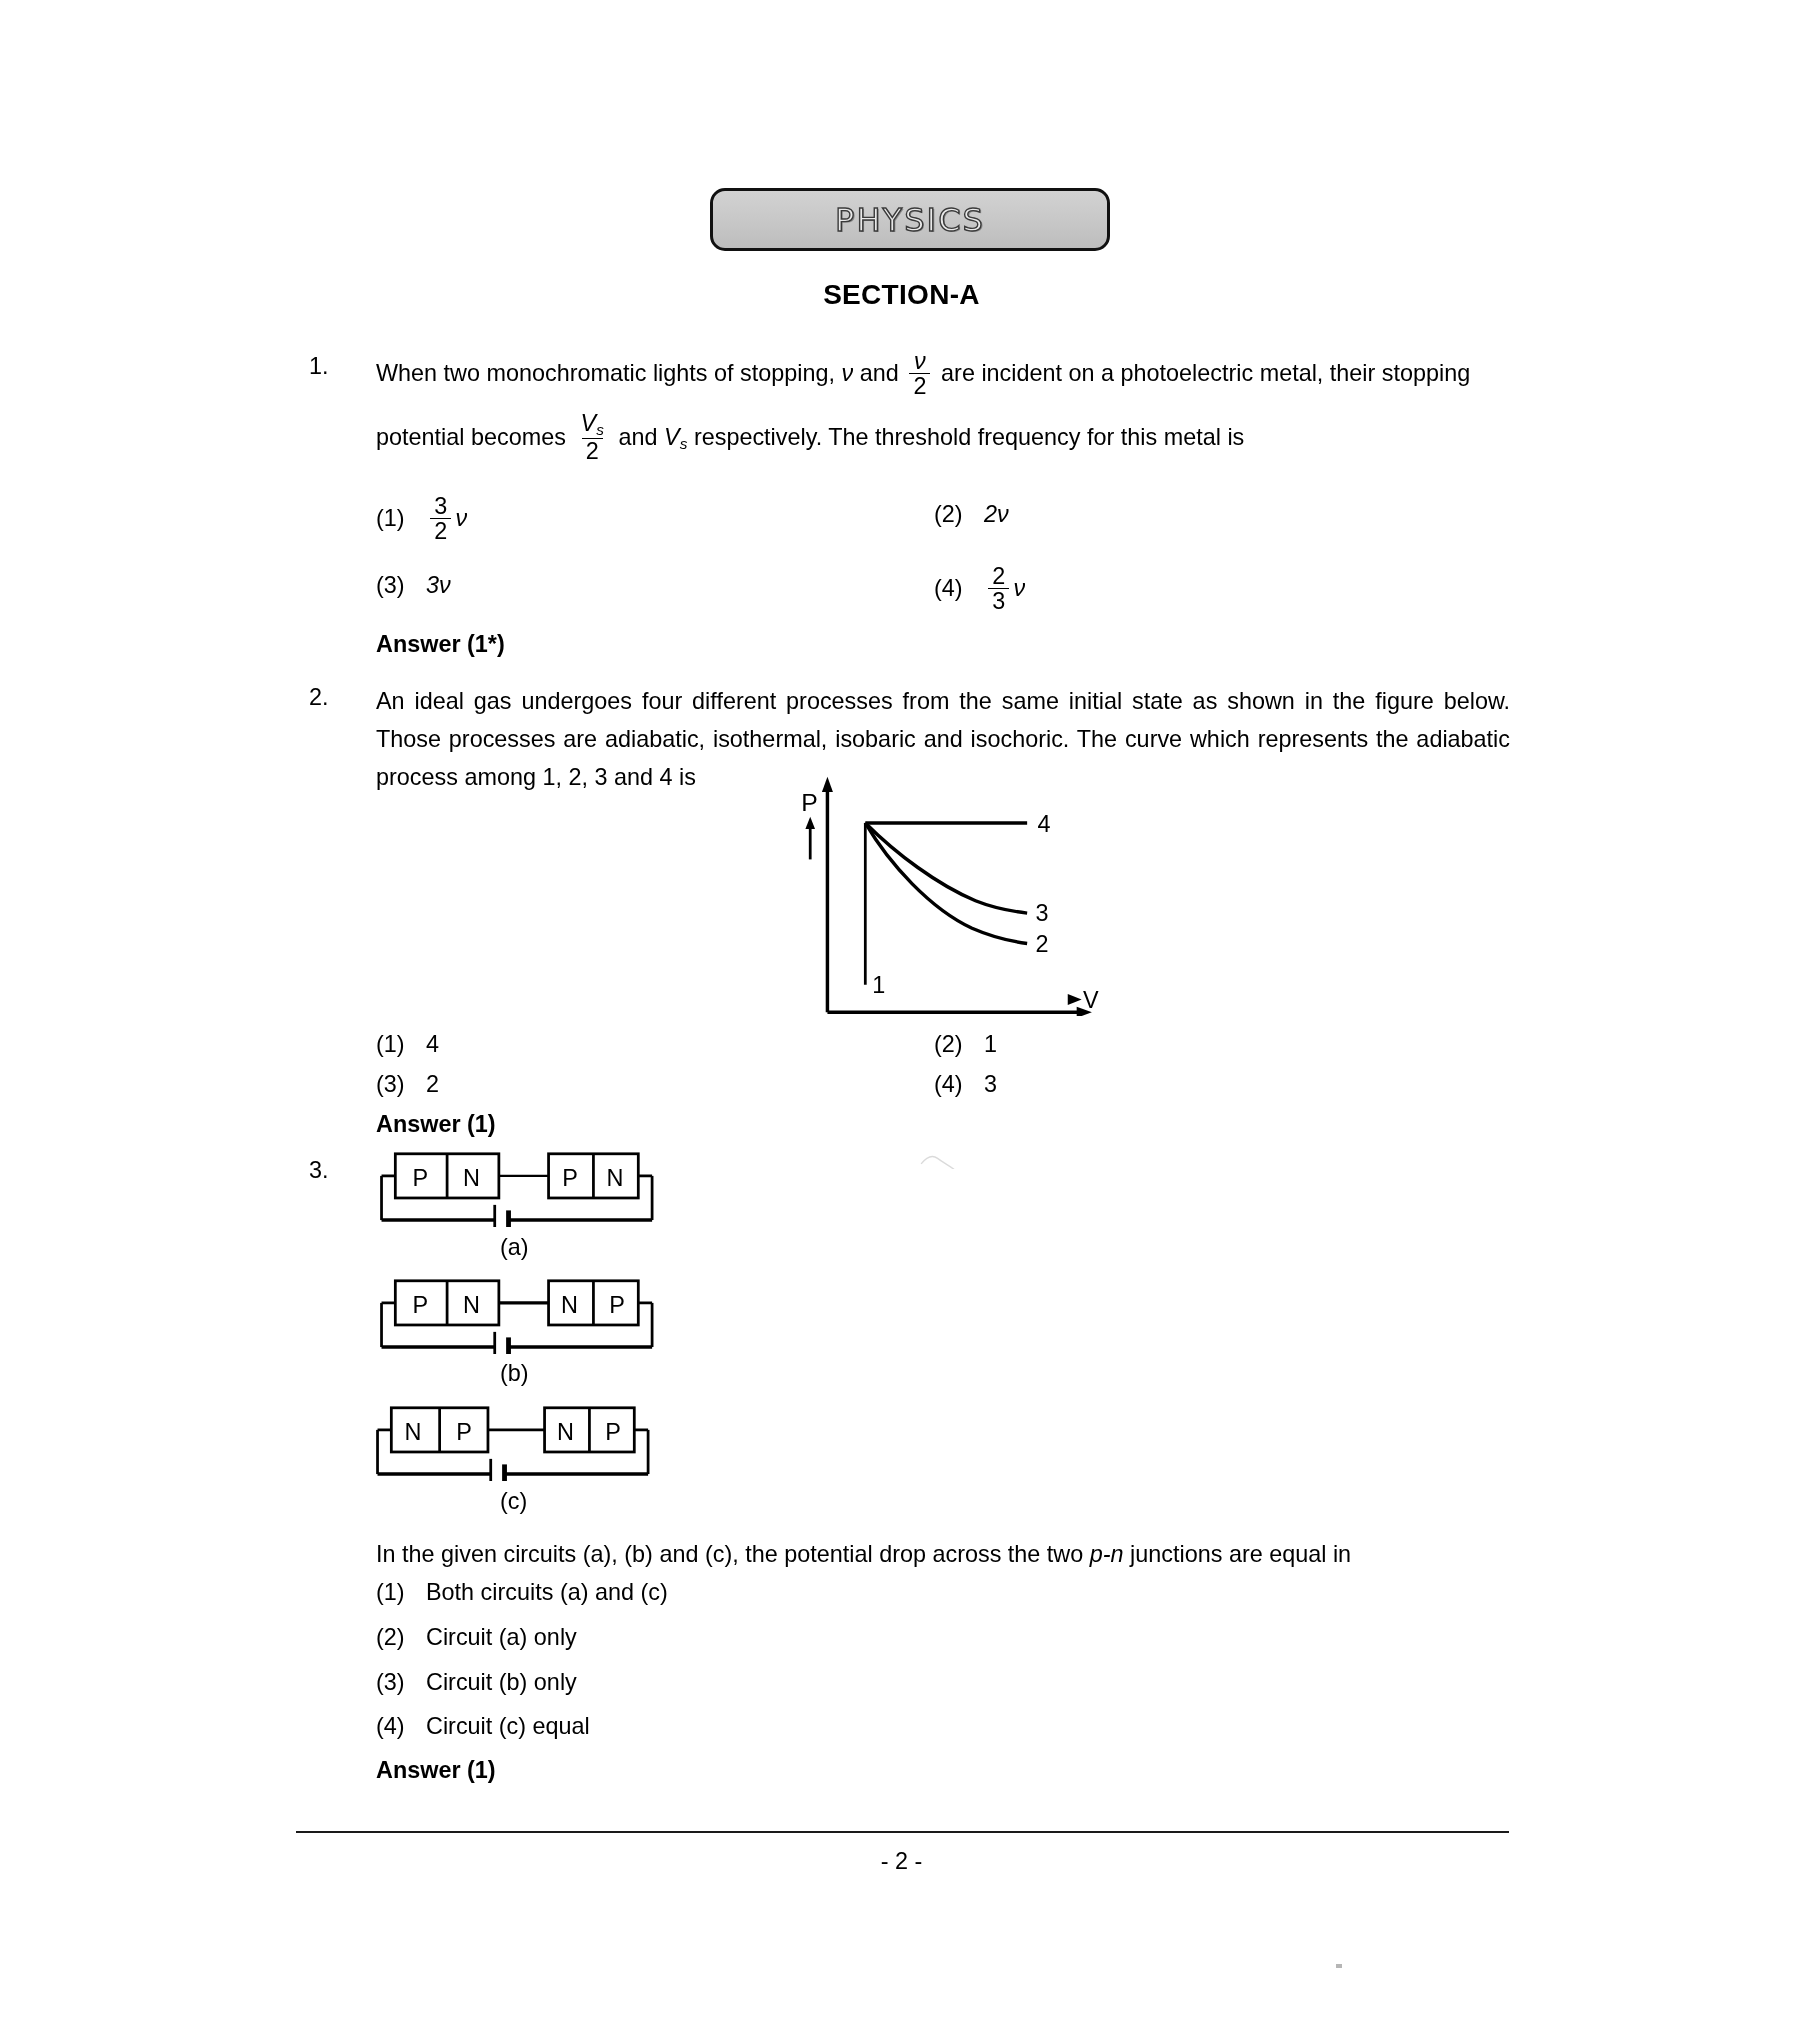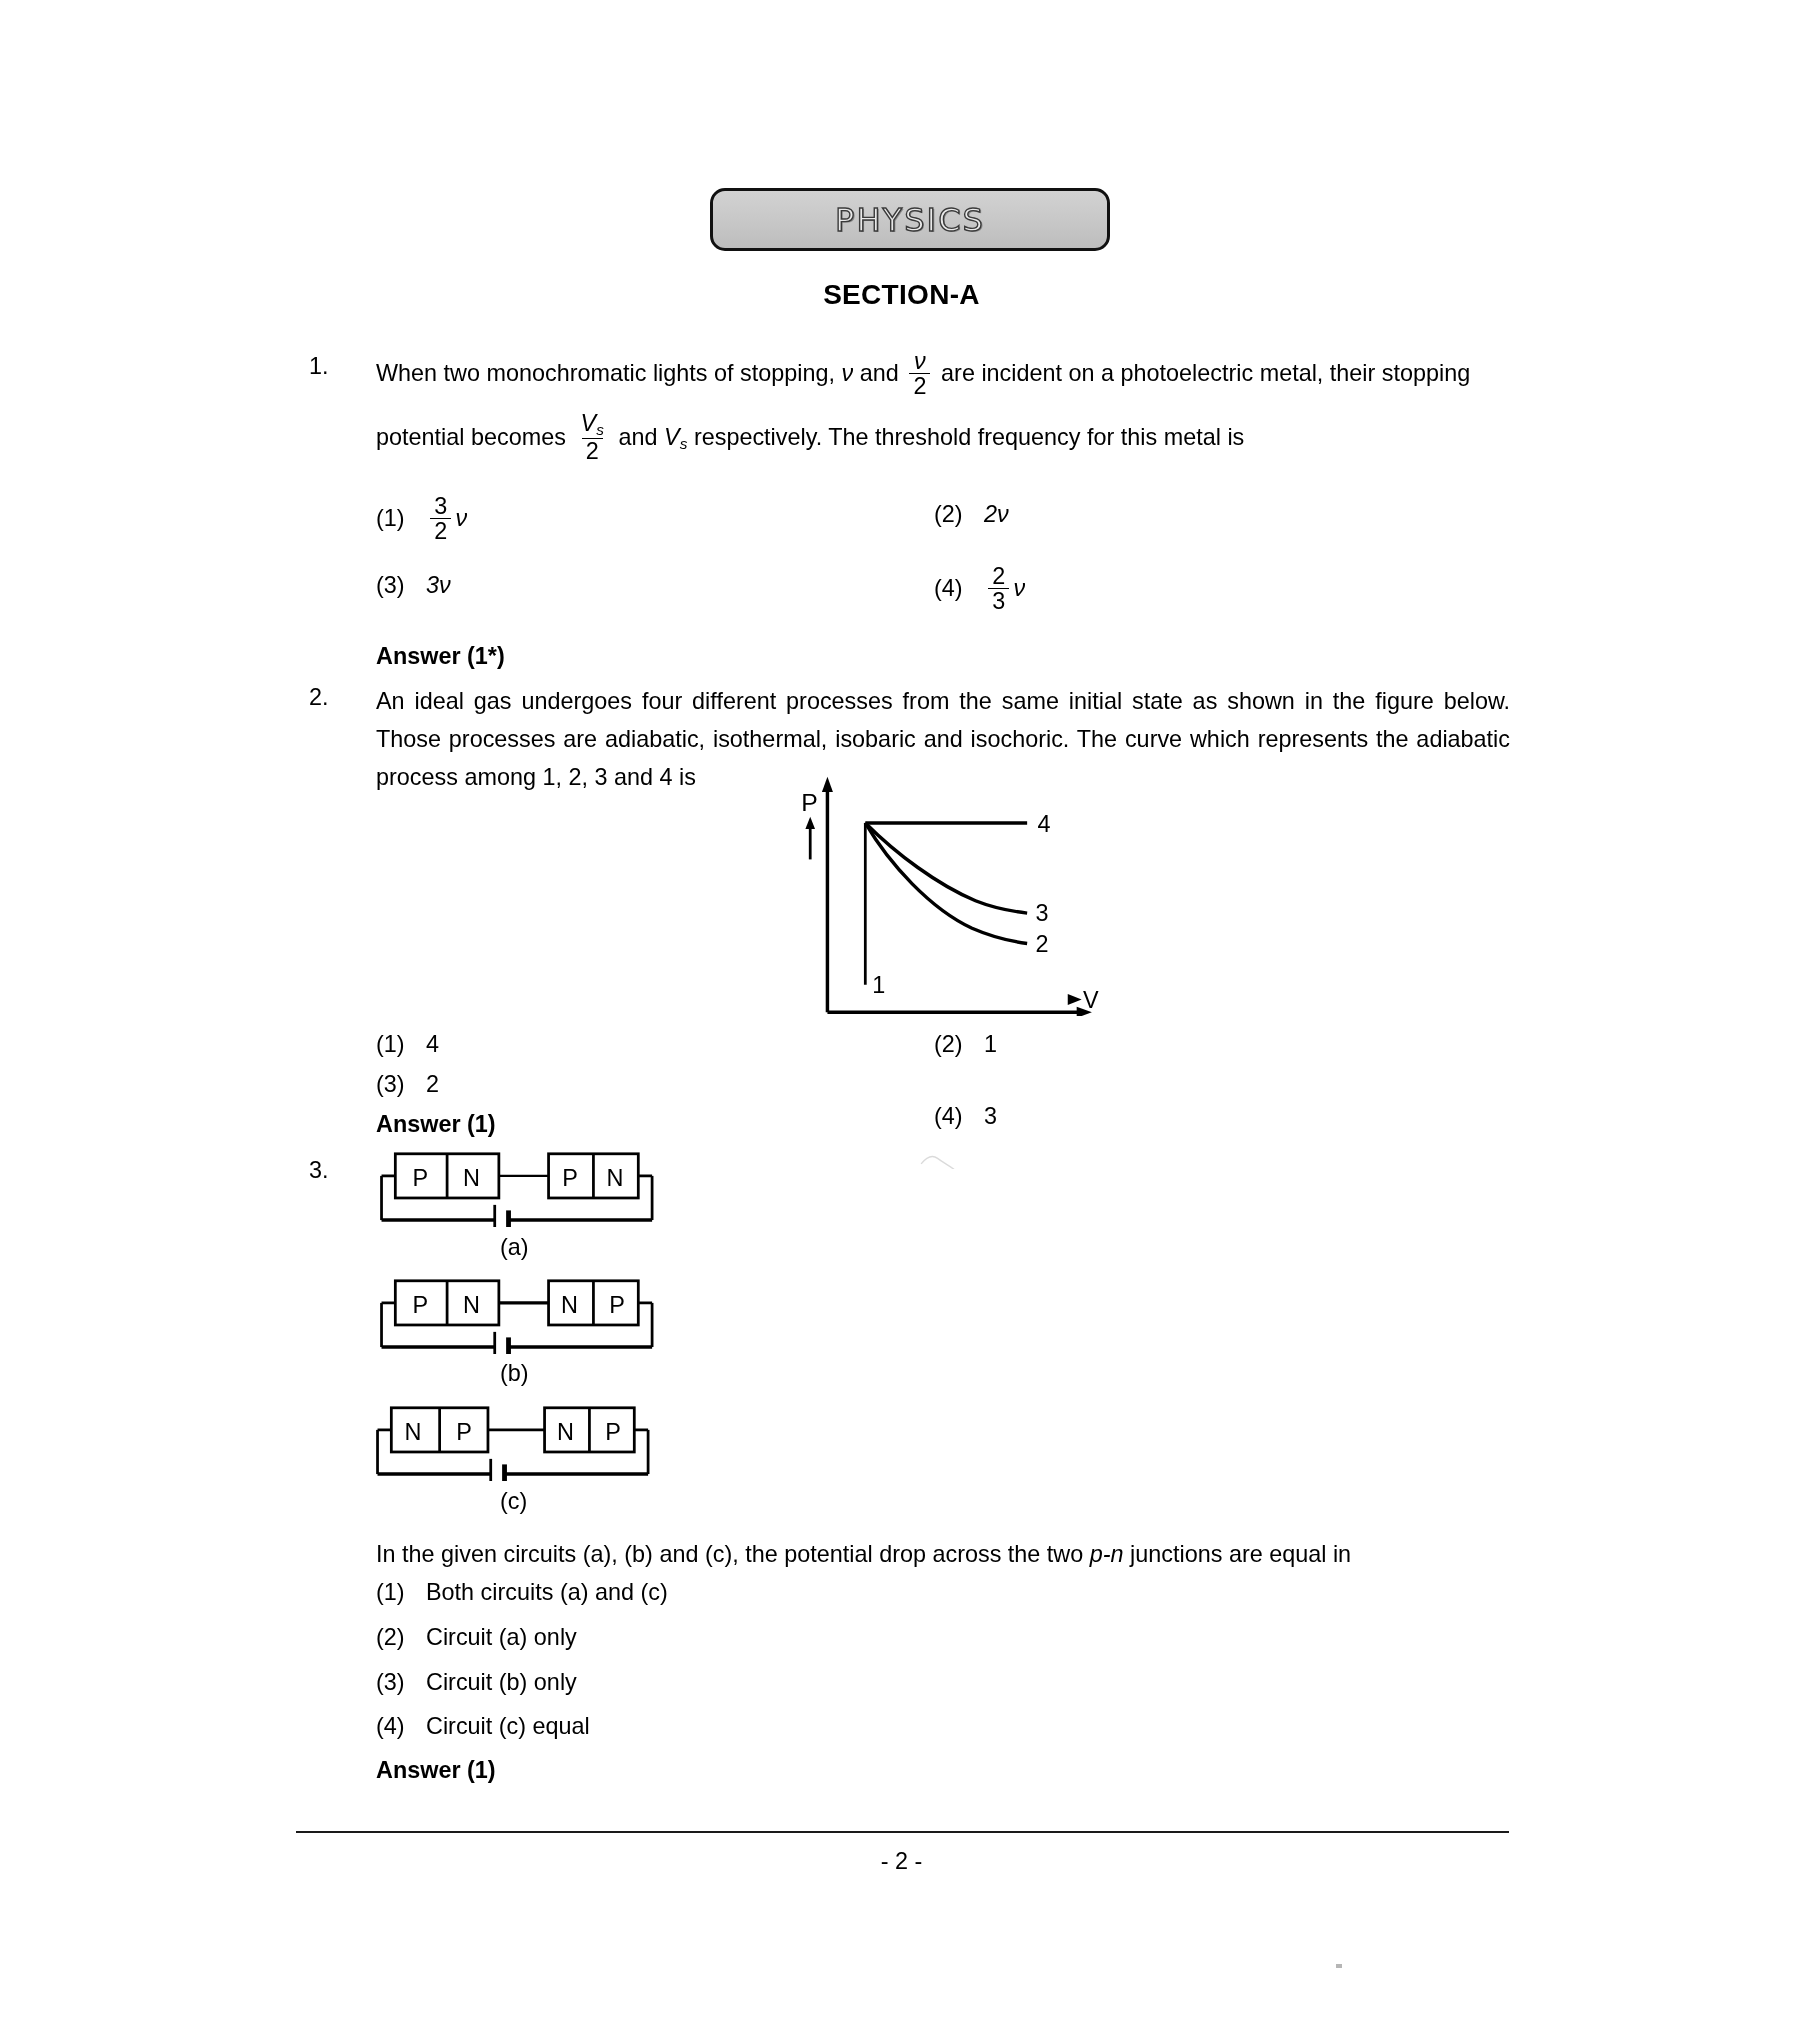--- a/index.html
+++ b/index.html
@@ -202,21 +202,21 @@
   <div class="opt" style="left:376px; top:572px;">
     <span class="lab">(3)</span><span class="it">3ν</span>
   </div>
   <div class="opt" style="left:934px; top:565px;">
     <span class="lab">(4)</span><span class="frac">
         <span class="num">2</span>
         <span class="den">3</span>
       </span><span class="it">ν</span>
   </div>
 
-  <div class="ans" style="left:376px; top:631px;margin-top:12px;">Answer (1*)</div>
+  <div class="ans" style="left:376px; top:631px;">Answer (1*)</div>
 
   <div class="qnum" style="left:309px; top:684px;">2.</div>
   <div class="qbody" style="left:376px; top:683px; width:1134px;">An ideal gas undergoes four different processes from the same initial state as shown in the figure below. Those processes are adiabatic, isothermal, isobaric and isochoric. The curve which represents the adiabatic process among 1, 2, 3 and 4 is</div>
 
   <div class="figure2">
     <svg width="303" height="245" viewBox="0 0 440 355">
 
       <line x1="50" y1="350" x2="50" y2="22" stroke="#000" stroke-width="5"></line>
       <polygon points="50,8 42,30 58,30" fill="#000"></polygon>
 
@@ -251,21 +251,21 @@
 
   <div class="opt" style="left:376px; top:1031px;">
     <span class="lab">(1)</span><span>4</span>
   </div>
   <div class="opt" style="left:934px; top:1031px;">
     <span class="lab">(2)</span><span>1</span>
   </div>
   <div class="opt" style="left:376px; top:1071px;">
     <span class="lab">(3)</span><span>2</span>
   </div>
-  <div class="opt" style="left:934px; top:1071px;margin-top:32px;">
+  <div class="opt" style="left:934px; top:1071px;">
     <span class="lab">(4)</span><span>3</span>
   </div>
 
   <div class="ans" style="left:376px; top:1111px;">Answer (1)</div>
 
   <div class="qnum" style="left:309px; top:1157px;">3.</div>
 
   <div class="smudge">
     <svg width="48" height="23.4" viewBox="0 0 70 34">
         <path d="M6,26 C14,16 22,12 30,18 C38,24 46,28 54,34" fill="none" stroke="#888" stroke-width="2"></path>

